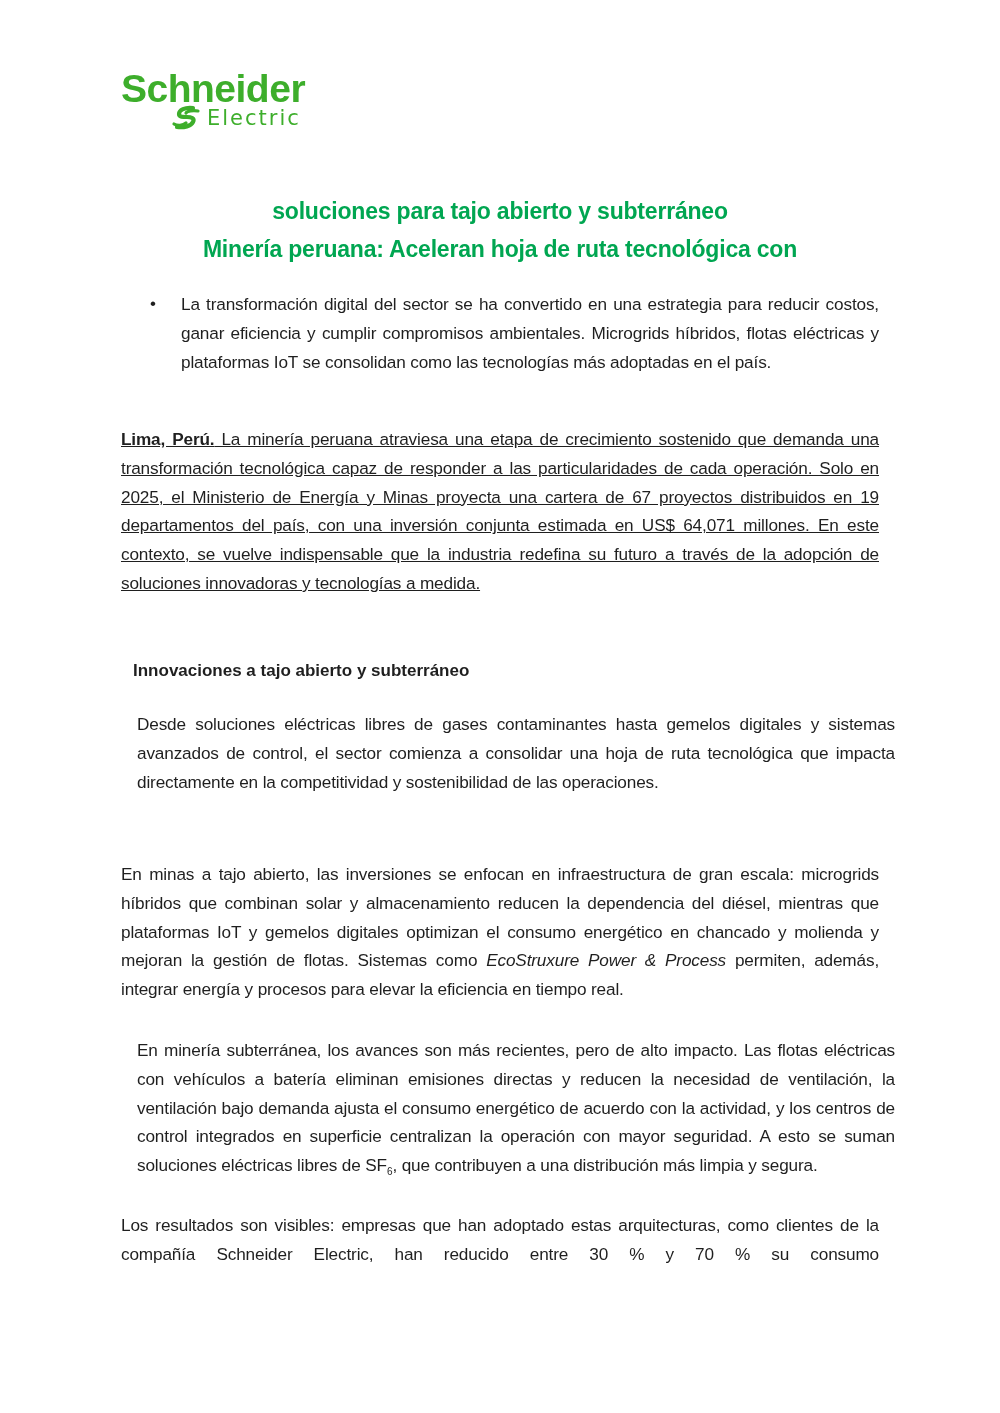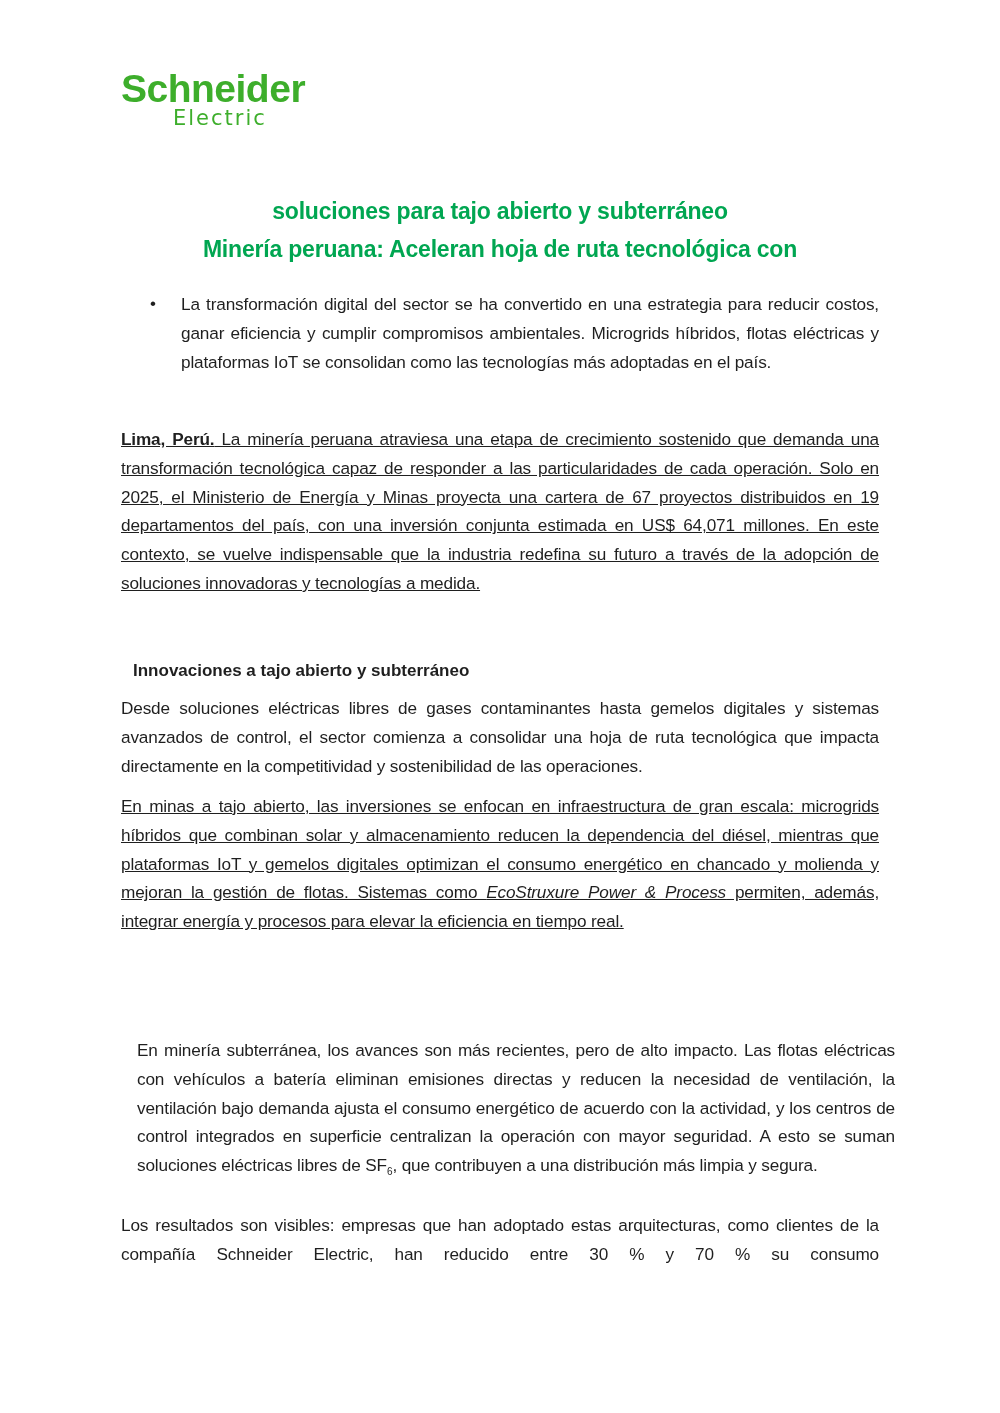--- a/index.html
+++ b/index.html
@@ -39,21 +39,20 @@
       color: #3dae2b;
       line-height: 46px;
     }
     .logo-sub {
       position: absolute;
       left: 50px;
       top: 39px;
       height: 26px;
       display: flex;
       align-items: center;
-      flex-direction: column;
     }
     .logo-mark {
       width: 34px;
       height: 26px;
       display: block;
     }
     .logo-electric {
       font-family: "DejaVu Sans", sans-serif;
       font-size: 21px;
       color: #3dae2b;
@@ -112,21 +111,21 @@
     .heading {
       position: absolute;
       left: 121px;
       top: 645px;
       font-weight: bold;
       font-size: 17px;
       line-height: 28px;
       color: #1f1f1f;
     }
     .p2 { top: 694px; }
-    .p3 { top: 792px; text-decoration: underline; }
+    .p3 { top: 860px; }
     .p4 { top: 1020px; }
     .p5 { top: 1211px; }
     .lead { font-weight: bold; }
     .em { font-style: italic; }
     sub { font-size: 10px; line-height: 0; }
     .last-line { text-align-last: justify; }
   </style>
 </head>
 <body>
 
@@ -153,21 +152,21 @@
     <span class="bullet-dot">•</span>
     <div class="bullet-text text">La transformación digital del sector se ha convertido en una estrategia para reducir costos, ganar eficiencia y cumplir compromisos ambientales. Microgrids híbridos, flotas eléctricas y plataformas IoT se consolidan como las tecnologías más adoptadas en el país.</div>
   </div>
 
   <p class="para text p1" style="margin:0;text-decoration:underline;">
     <span class="lead">Lima, Perú.</span><span> La minería peruana atraviesa una etapa de crecimiento sostenido que demanda una transformación tecnológica capaz de responder a las particularidades de cada operación. Solo en 2025, el Ministerio de Energía y Minas proyecta una cartera de 67 proyectos distribuidos en 19 departamentos del país, con una inversión conjunta estimada en US$ 64,071 millones. En este contexto, se vuelve indispensable que la industria redefina su futuro a través de la adopción de soluciones innovadoras y tecnologías a medida.</span>
   </p>
 
   <h2 class="heading" style="margin:12px;">Innovaciones a tajo abierto y subterráneo</h2>
 
-  <p class="para text p2" style="margin:0;">Desde soluciones eléctricas libres de gases contaminantes hasta gemelos digitales y sistemas avanzados de control, el sector comienza a consolidar una hoja de ruta tecnológica que impacta directamente en la competitividad y sostenibilidad de las operaciones.</p>
+  <p class="para text p2" style="margin:16px;">Desde soluciones eléctricas libres de gases contaminantes hasta gemelos digitales y sistemas avanzados de control, el sector comienza a consolidar una hoja de ruta tecnológica que impacta directamente en la competitividad y sostenibilidad de las operaciones.</p>
 
   <p class="para text p3" style="margin:0;">
     <span>En minas a tajo abierto, las inversiones se enfocan en infraestructura de gran escala: microgrids híbridos que combinan solar y almacenamiento reducen la dependencia del diésel, mientras que plataformas IoT y gemelos digitales optimizan el consumo energético en chancado y molienda y mejoran la gestión de flotas. Sistemas como </span><span class="em">EcoStruxure Power &amp; Process</span><span> permiten, además, integrar energía y procesos para elevar la eficiencia en tiempo real.</span>
   </p>
 
   <p class="para text p4" style="margin:16px;">
     <span>En minería subterránea, los avances son más recientes, pero de alto impacto. Las flotas eléctricas con vehículos a batería eliminan emisiones directas y reducen la necesidad de ventilación, la ventilación bajo demanda ajusta el consumo energético de acuerdo con la actividad, y los centros de control integrados en superficie centralizan la operación con mayor seguridad. A esto se suman soluciones eléctricas libres de SF</span><sub>6</sub><span>, que contribuyen a una distribución más limpia y segura.</span>
   </p>
 
   <p class="para text p5 last-line" style="margin:0;">Los resultados son visibles: empresas que han adoptado estas arquitecturas, como clientes de la compañía Schneider Electric, han reducido entre 30 % y 70 % su consumo</p>

